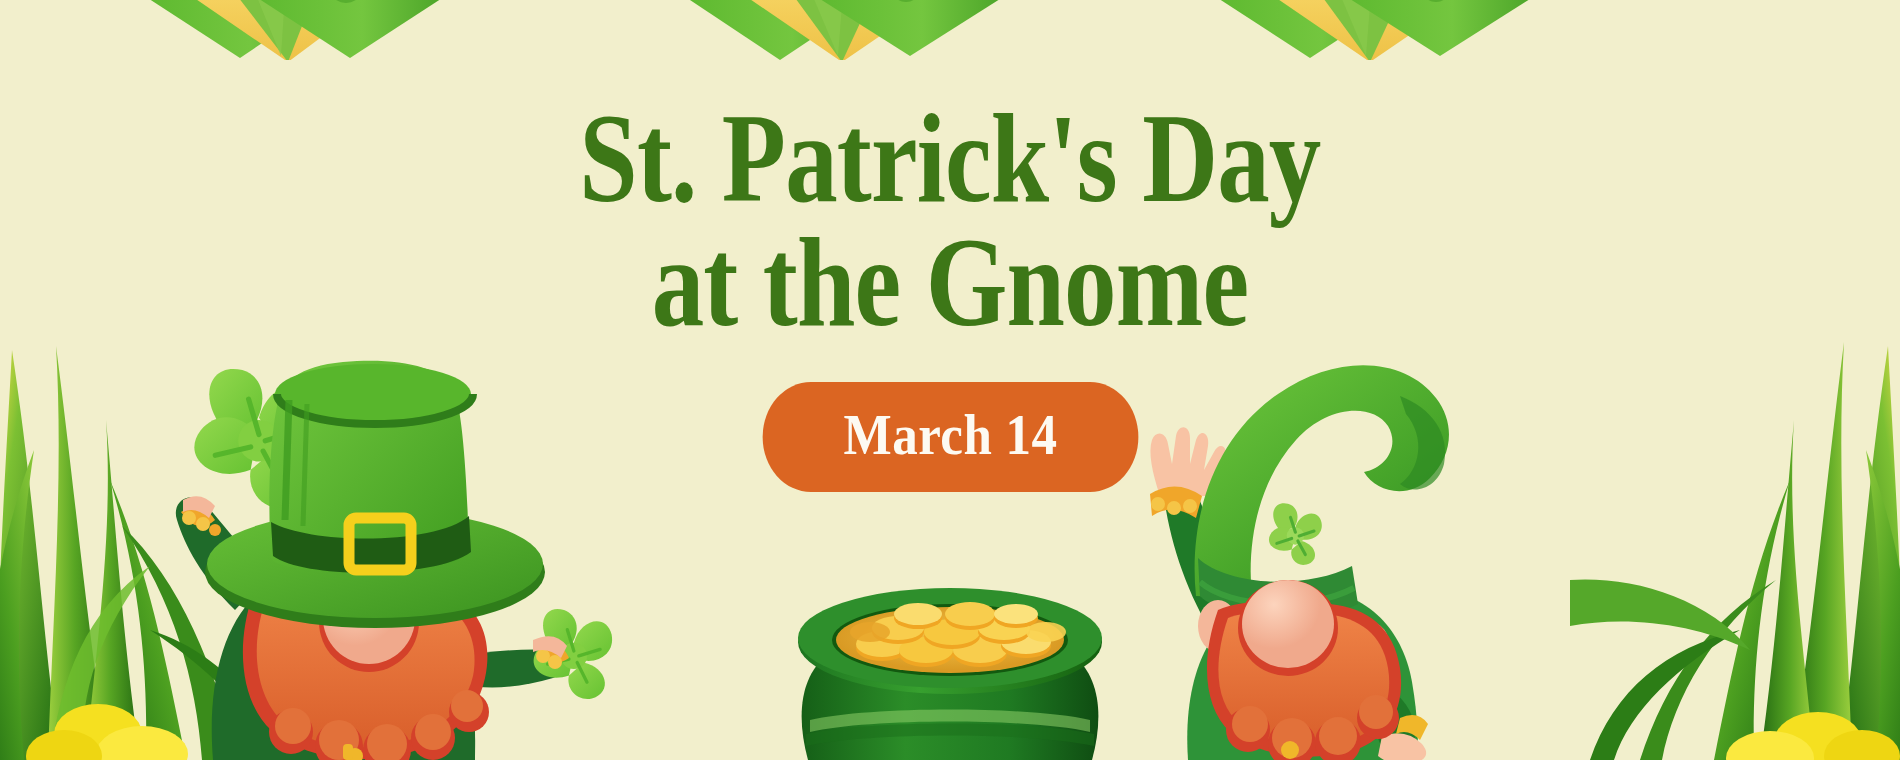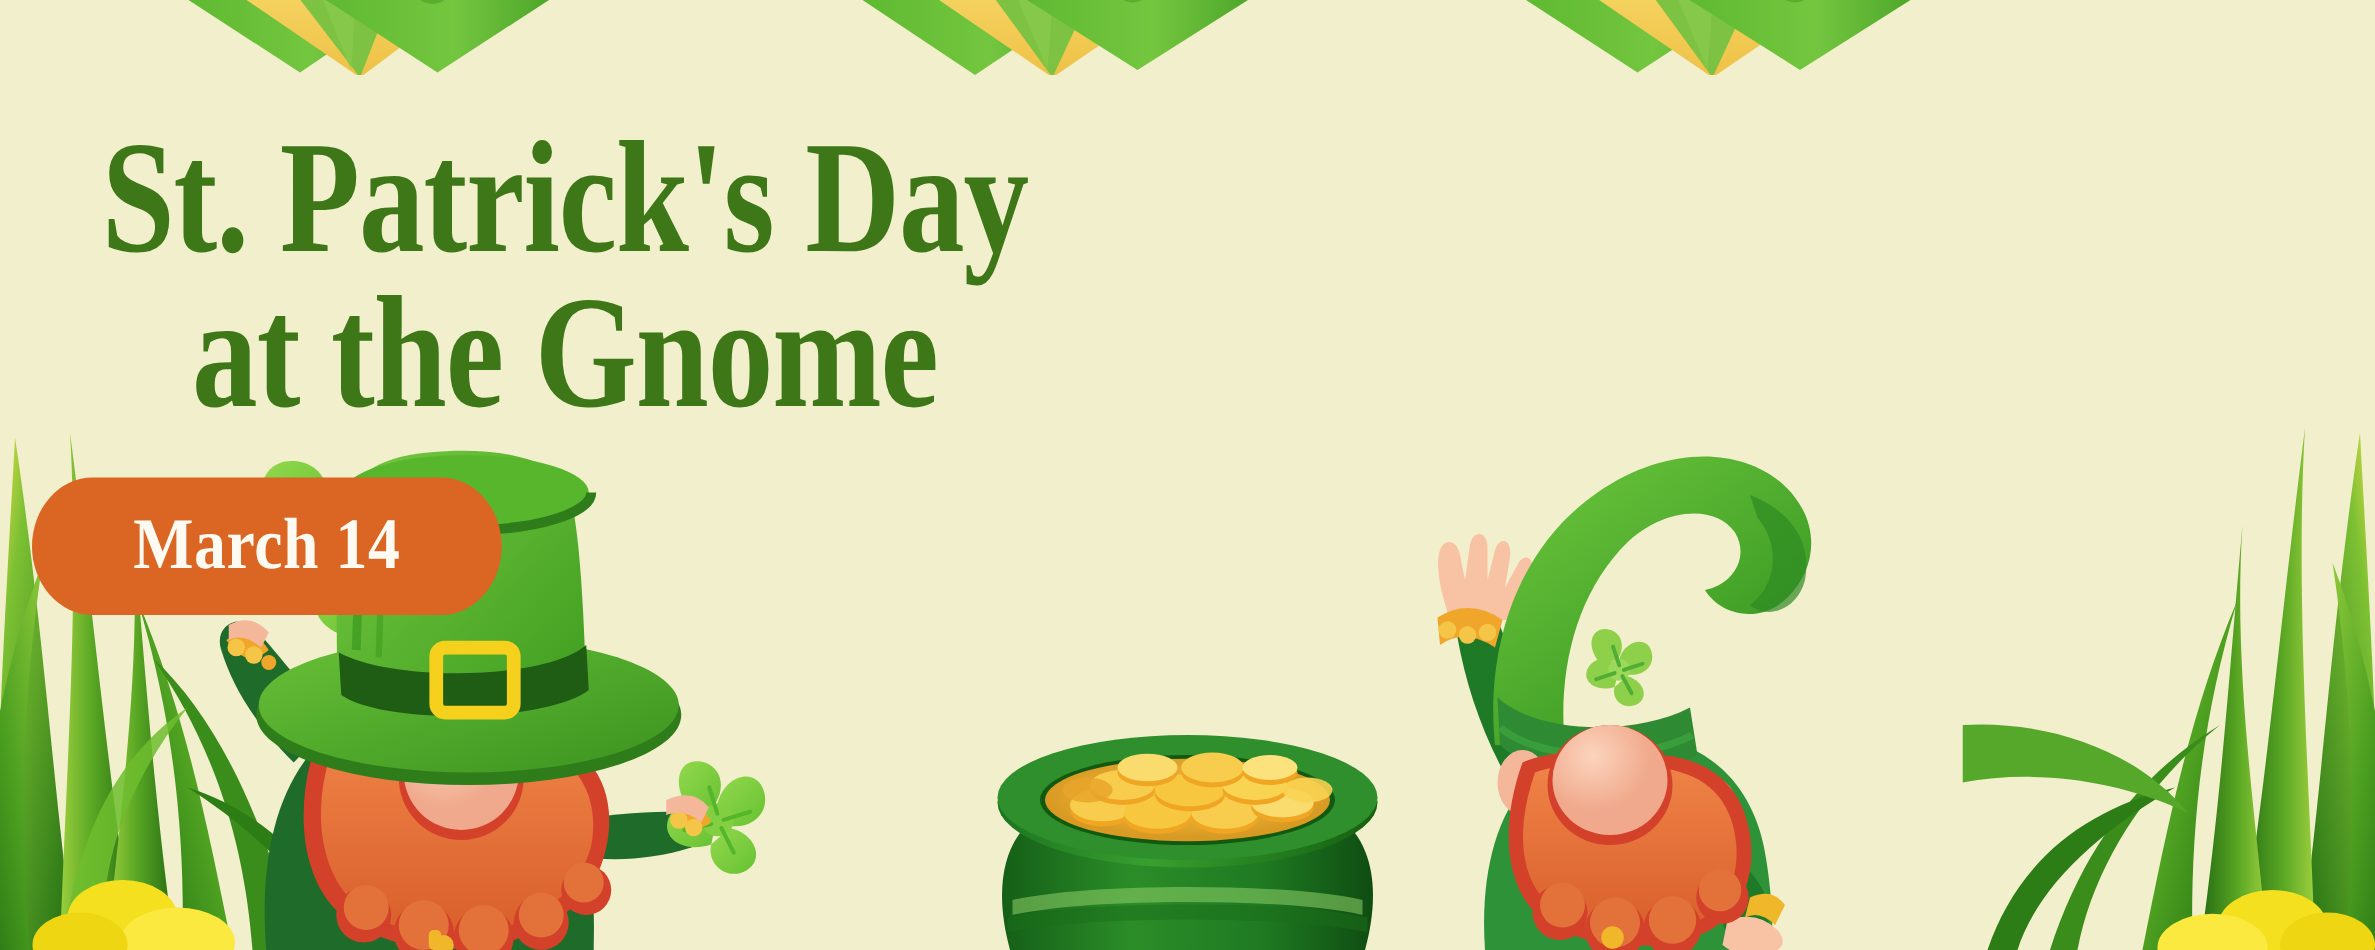--- a/index.html
+++ b/index.html
@@ -26,21 +26,21 @@
   .gnome-left{left:85px;bottom:0;width:530px;height:400px;}
   .gnome-right{right:360px;bottom:0;width:440px;height:400px;}
 
   
   .pot{position:absolute;left:790px;bottom:0;width:320px;height:190px;z-index:5;}
 
   
   .content{
     position:absolute;top:0;left:0;width:1900px;height:760px;
     z-index:8;pointer-events:none;
-    display:flex;flex-direction:column;align-items:flex-start;
+    display:flex;flex-direction:column;align-items:center;
   }
   .title{
     margin:0;padding:0;
     font-family:"Liberation Serif",serif;
     font-weight:700;
     font-size:128px;
     line-height:0.97;
     letter-spacing:-1px;
     color:#3d7717;
     text-align:center;

